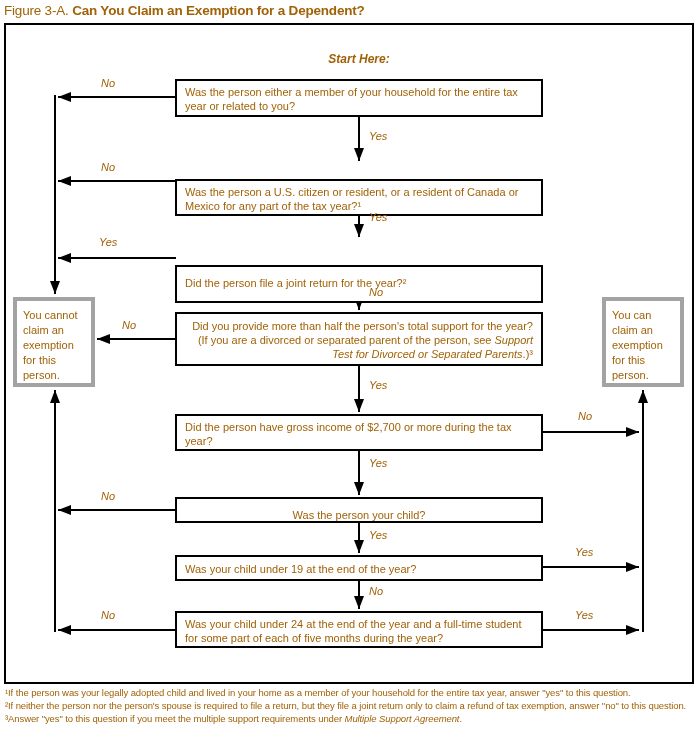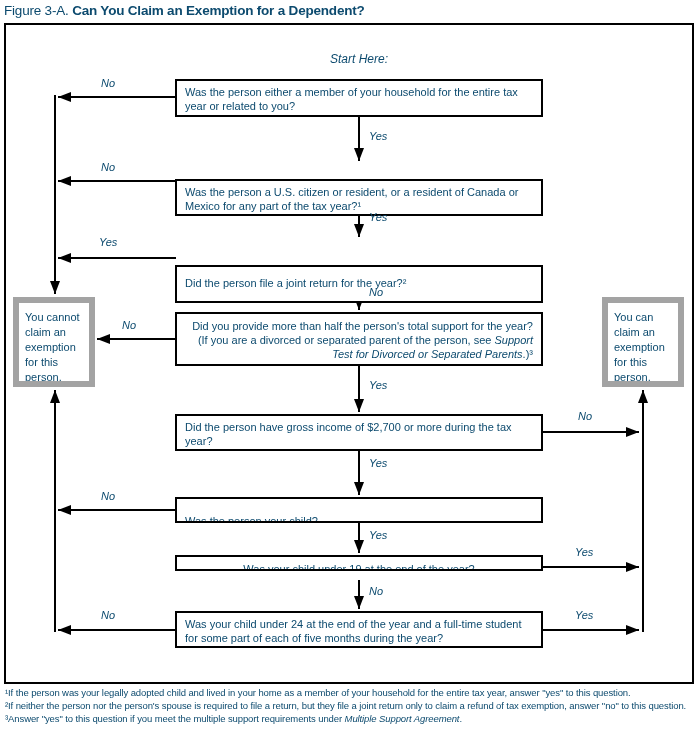--- a/index.html
+++ b/index.html
@@ -1,37 +1,37 @@
 <!DOCTYPE html>
 <html><head>
 <meta charset="utf-8">
 <style>
   html,body{margin:0;padding:0;background:#fff;}
   .page{
     position:relative;width:699px;height:749px;background:#fff;
-    font-family:"Liberation Sans", sans-serif;color:#0c4a6e;overflow:hidden;
+    font-family:"Liberation Sans", sans-serif;color:#a16207;overflow:hidden;
   }
   .title{position:absolute;left:4px;top:3px;font-size:13.5px;letter-spacing:-0.2px;white-space:nowrap;}
   .title .bold{font-weight:bold;}
   .outer-border{position:absolute;left:4px;top:23px;width:690px;height:661px;border:2px solid #000;box-sizing:border-box;}
-  .start-here{position:absolute;left:175px;top:52px;width:368px;text-align:center;font-size:12px;font-weight:normal;font-style:italic;}
+  .start-here{position:absolute;left:175px;top:52px;width:368px;text-align:center;font-size:12px;font-weight:bold;font-style:italic;}
   .qbox{
     position:absolute;left:175px;width:368px;border:2px solid #000;box-sizing:border-box;
     background:#fff;font-size:11px;line-height:14px;padding:4px 8px;overflow:hidden;
   }
   .q1{top:79px;height:38px;}
   .q2{top:179px;height:37px;}
   .q3{top:239px;height:38px;padding-top:9px;margin-top:26px;}
   .q4{top:312px;height:54px;padding-top:5px;text-align:right;}
   .q5{top:414px;height:37px;}
-  .q6{top:497px;height:26px;padding-top:15px;}
-  .q7{top:555px;height:16px;padding-top:5px;text-align:center;}
+  .q6{top:497px;height:26px;padding-top:9px;text-align:center;}
+  .q7{top:555px;height:26px;padding-top:5px;}
   .q8{top:611px;height:37px;}
   .obox{
-    position:absolute;top:297px;width:82px;height:90px;border:6px solid #a3a3a3;box-sizing:border-box;
+    position:absolute;top:297px;width:82px;height:90px;border:4px solid #a3a3a3;box-sizing:border-box;
     background:#fff;font-size:11px;line-height:15px;padding:7px 6px;overflow:hidden;
   }
   .obox.left{left:13px;}
   .obox.right{left:602px;}
   .lbl{position:absolute;font-size:11px;font-style:italic;white-space:nowrap;}
   .lc1{left:369px;top:130px;} .lc2{left:369px;top:211px;} .lc3{left:369px;top:286px;}
   .lc4{left:369px;top:379px;} .lc5{left:369px;top:457px;} .lc6{left:369px;top:529px;}
   .lc7{left:369px;top:585px;}
   .ll1{left:101px;top:77px;} .ll2{left:101px;top:161px;} .ll3{left:99px;top:236px;}
   .ll4{left:122px;top:319px;} .ll5{left:101px;top:490px;} .ll6{left:101px;top:609px;}

